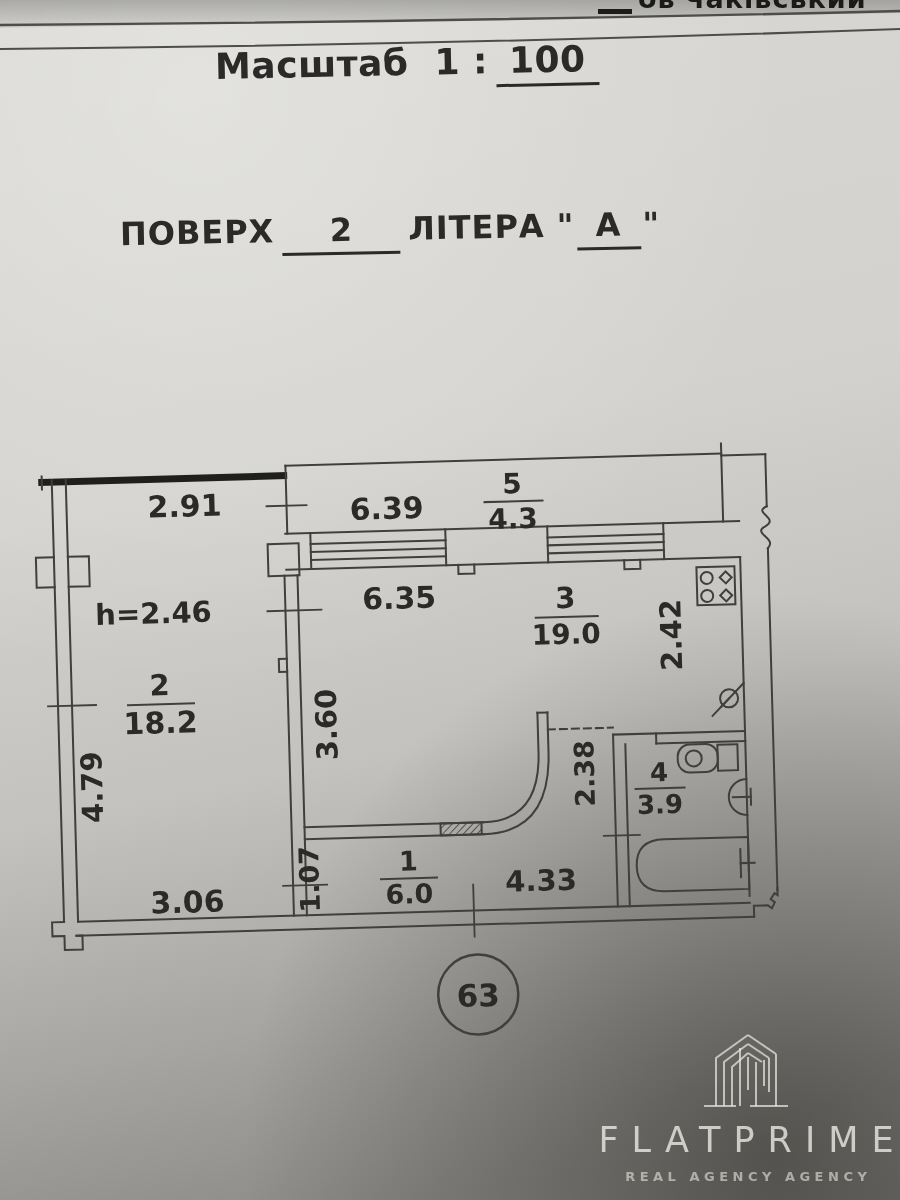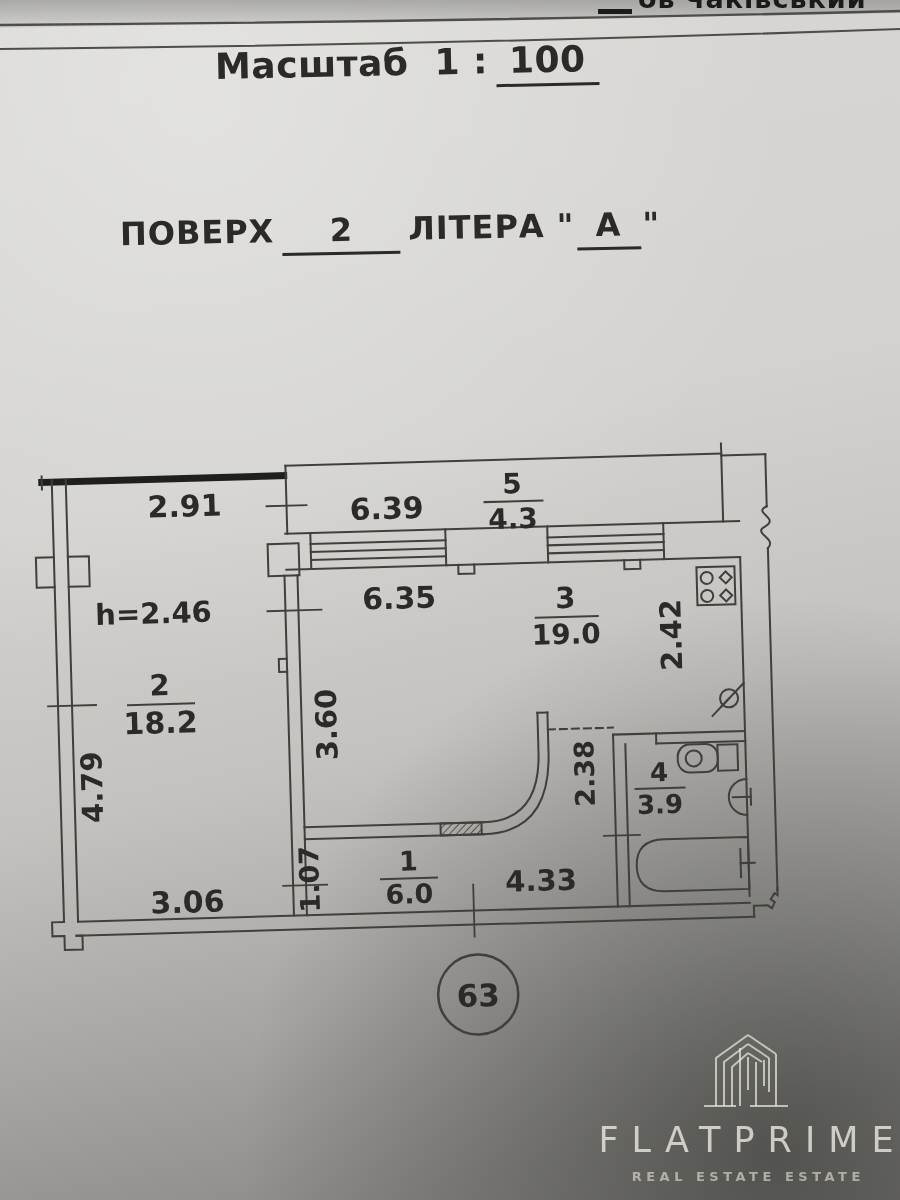--- a/index.html
+++ b/index.html
@@ -272,14 +272,14 @@
     <path d="M58,18 L79,32"></path>
     <path d="M58,27 L72,36"></path>
     <path d="M50,22 V80"></path>
     <path d="M58,31 V64"></path>
     <path d="M66,36 V80"></path>
     <path d="M74,34 V60"></path>
     <path d="M86,28 V80"></path>
     <path d="M79,32 V66"></path>
   </svg>
   <div class="logo-name">FLATPRIME</div>
-  <div class="logo-tag">REAL ESTATE ESTATE</div>
+  <div class="logo-tag">REAL AGENCY AGENCY</div>
 </div>
 
 </body></html>

